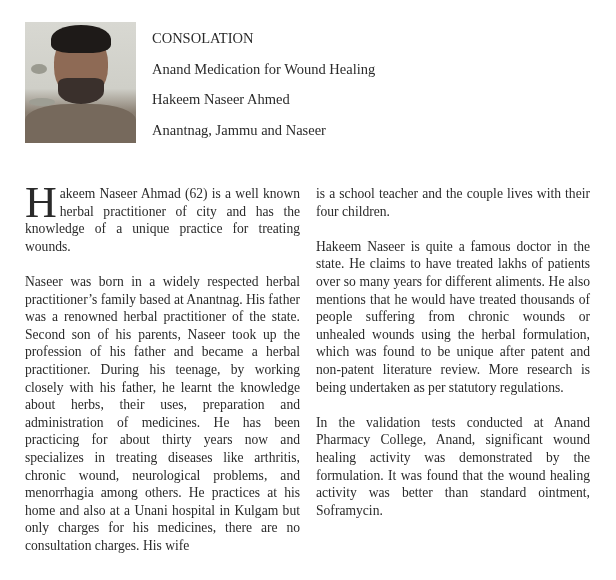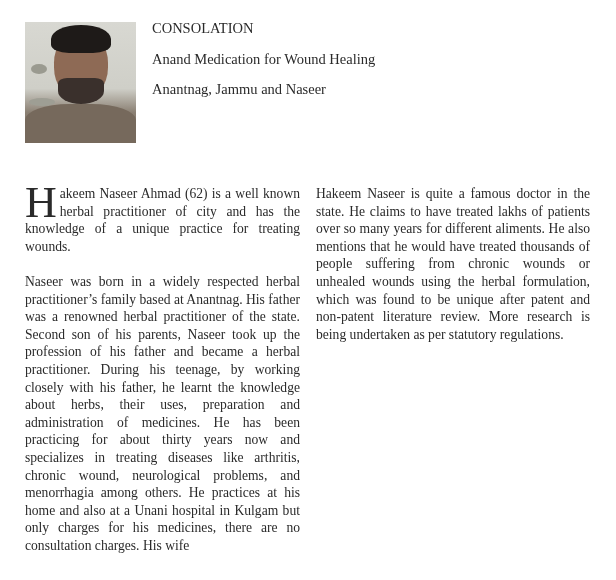--- a/index.html
+++ b/index.html
@@ -4,21 +4,21 @@
 <style>
   html, body { margin:0; padding:0; background:#ffffff; }
   body { width:616px; height:580px; position:relative; overflow:hidden; font-family:"Liberation Serif","DejaVu Serif",serif; color:#2a2a2a; }
   .photo { position:absolute; left:25px; top:22px; width:111px; height:121px; background:linear-gradient(180deg,#d8d8d2 0%,#cfcfc8 55%,#8a7f72 75%,#7b7064 100%); overflow:hidden; }
   .photo .head { position:absolute; left:29px; top:10px; width:54px; height:68px; border-radius:45% 45% 48% 48%; background:#8e6a55; }
   .photo .hair { position:absolute; left:26px; top:3px; width:60px; height:28px; border-radius:50% 50% 30% 30%; background:#1e1a18; }
   .photo .beard { position:absolute; left:33px; top:56px; width:46px; height:26px; border-radius:20% 20% 50% 50%; background:#3a302c; }
   .photo .body { position:absolute; left:0; top:82px; width:111px; height:40px; border-radius:40% 40% 0 0; background:#76695c; }
   .photo .mark1 { position:absolute; left:6px; top:42px; width:16px; height:10px; border-radius:50%; background:#9a9a90; }
   .photo .mark2 { position:absolute; left:4px; top:76px; width:26px; height:8px; border-radius:50%; background:#9e9e94; }
-  .header { position:absolute; left:152px; top:18px; }
+  .header { position:absolute; left:152px; top:28px; }
   .header div { font-size:14.5px; line-height:20px; height:30.5px; color:#2a2a2a; }
   .col { position:absolute; top:185px; width:275px; font-size:13.6px; line-height:17.6px; text-align:justify; }
   .col p { margin:0 0 17.6px 0; }
   .left { left:25px; }
   .right { left:316px; width:274px; }
   .dropcap { float:left; font-size:44px; line-height:34px; margin:1px 3px 0 0; color:#2a2a2a; }
 </style>
 </head>
 <body>
 
@@ -27,23 +27,26 @@
   <div class="mark2"></div>
   <div class="body"></div>
   <div class="head"></div>
   <div class="hair"></div>
   <div class="beard"></div>
 </div>
 
 <div class="header">
   <div>CONSOLATION</div>
   <div>Anand Medication for Wound Healing</div>
+  <div>Hakeem Naseer Ahmed</div>
   <div>Anantnag,  Jammu  and  Naseer</div>
 </div>
 
 <div class="col left">
   <p><span class="dropcap">H</span><span>akeem Naseer Ahmad (62) is a well known herbal practitioner of city and has the knowledge of a unique practice for treating wounds.</span></p>
   <p>Naseer was born in a widely respected herbal practitioner’s family based at Anantnag. His father was a renowned herbal practitioner of the state. Second son of his parents, Naseer took up the profession of his father and became a herbal practitioner. During his teenage, by working closely with his father, he learnt the knowledge about herbs, their uses, preparation and administration of medicines. He has been practicing for about thirty years now and specializes in treating diseases like arthritis, chronic wound, neurological problems, and menorrhagia among others. He practices at his home and also at a Unani hospital in Kulgam but only charges for his medicines, there are no consultation charges. His wife</p>
 </div>
 
 <div class="col right">
+  <p>is a school teacher and the couple lives with their four children.</p>
   <p>Hakeem Naseer is quite a famous doctor in the state. He claims to have treated lakhs of patients over so many years for different aliments. He also mentions that he would have treated thousands of people suffering from chronic wounds or unhealed wounds using the herbal formulation, which was found to be unique after patent and non-patent literature review. More research is being undertaken as per statutory regulations.</p>
+  <p>In the validation tests conducted at Anand Pharmacy College, Anand, significant wound healing activity was demonstrated by the formulation. It was found that the wound healing activity was better than standard ointment, Soframycin.</p>
 </div>
 
 </body></html>

